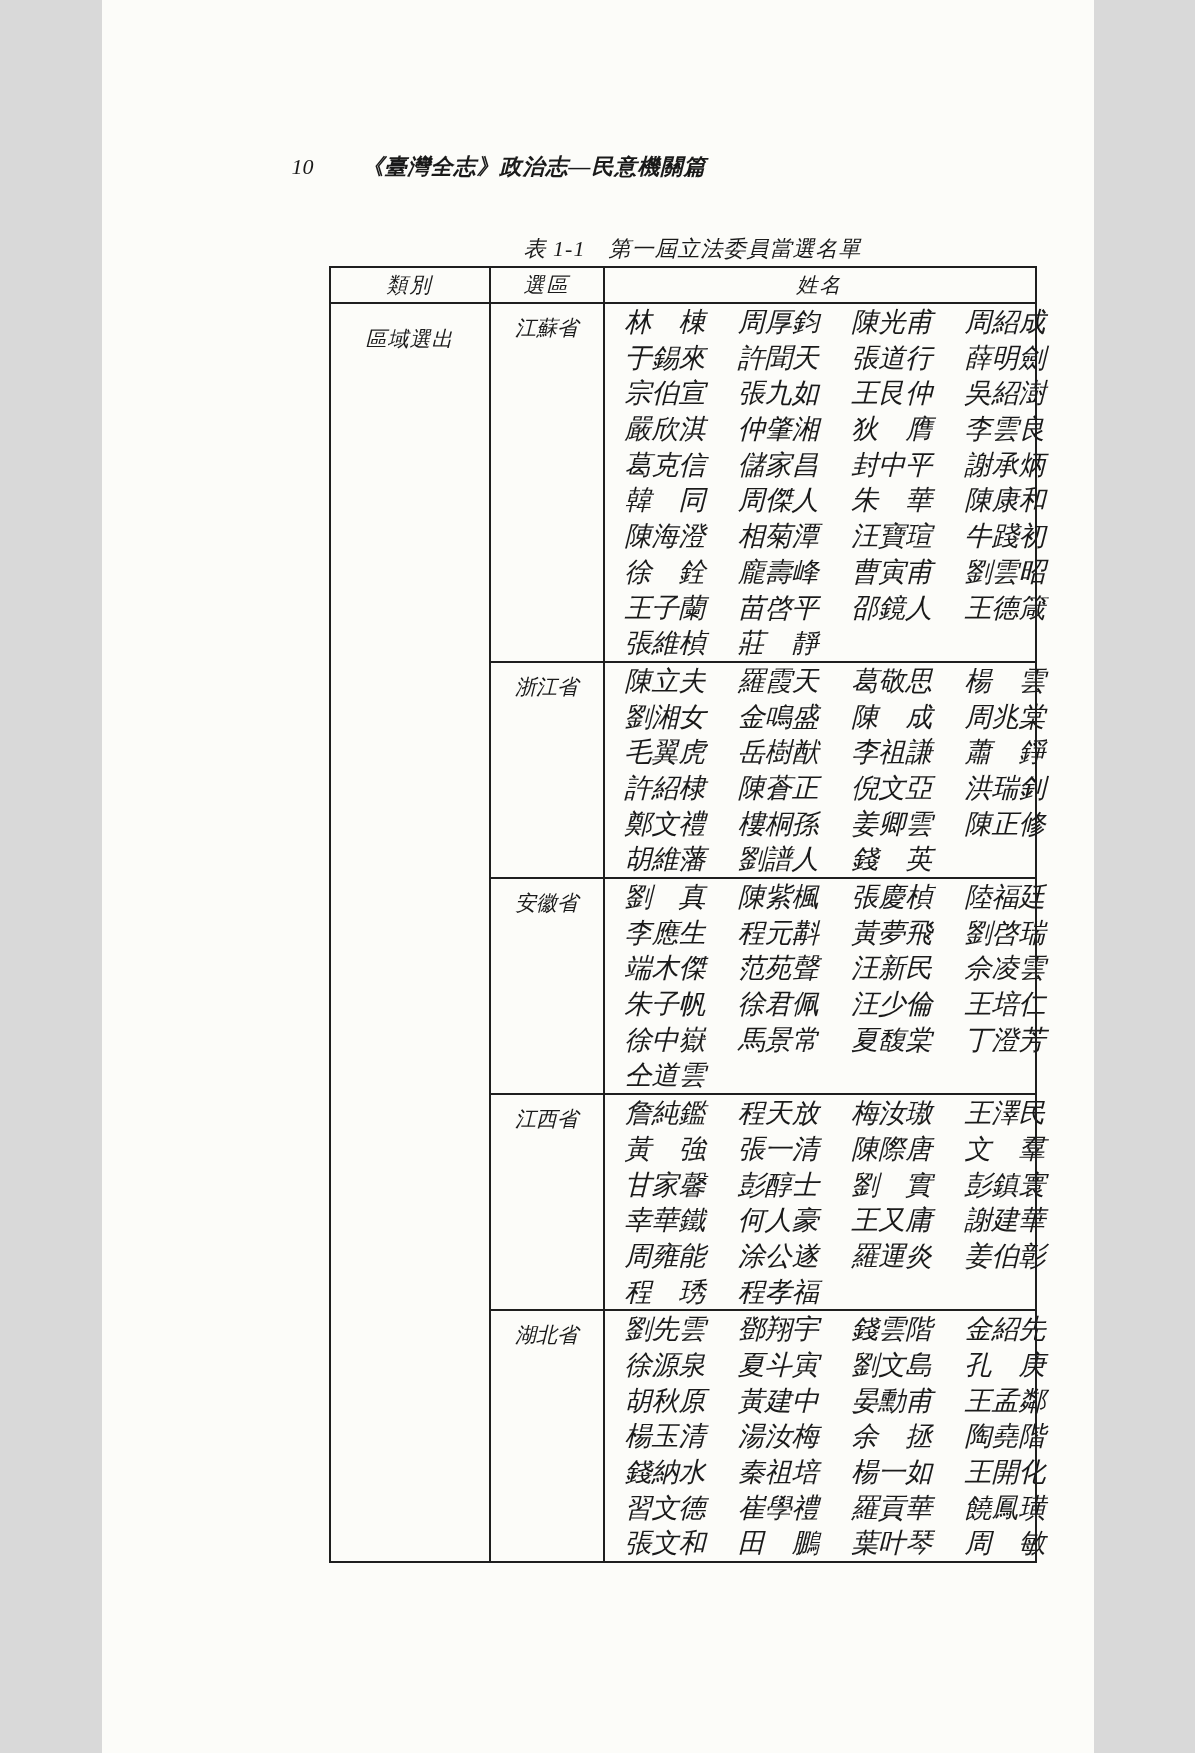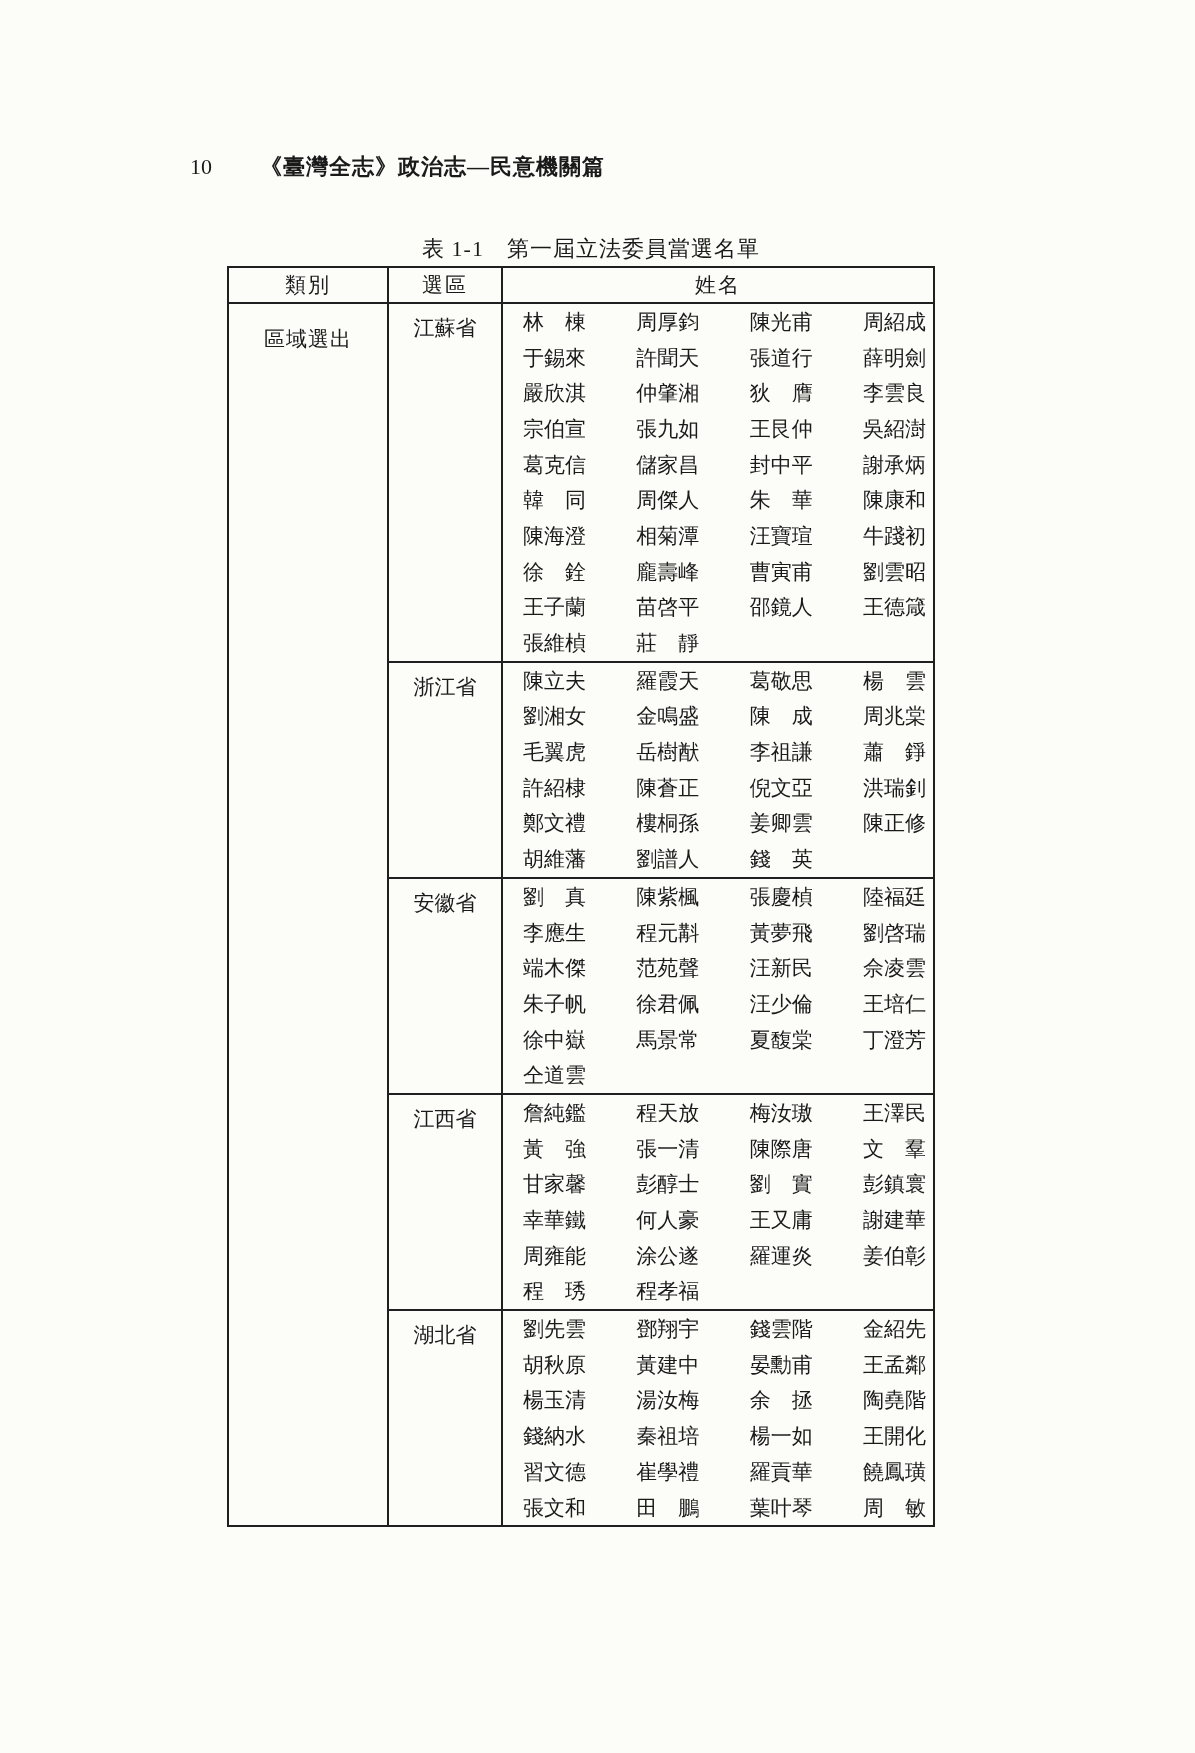--- a/index.html
+++ b/index.html
@@ -1,24 +1,25 @@
 <!DOCTYPE html>
 <html><head>
 <meta charset="utf-8">
 <style>
   html,body{margin:0;padding:0;}
   body{background:#d9d9d9;}
   .page{
     position:relative;
-    width:1195px;height:1753px;
+    width:992px;height:1753px;
     margin:0 auto;
     background:#fcfcf9;
     color:#1a1a1a;
     font-family:"Liberation Serif", serif;
     overflow:hidden;
+    font-style:italic;
   }
   .page-header{
     position:absolute;
     top:152px;left:190px;
     font-size:22px;
     display:flex;
     align-items:baseline;
   }
   .page-number{
     font-weight:normal;
@@ -72,21 +73,21 @@
   .names-cell{
     padding:0 4px 0 20px;
   }
   .section-border{border-top:2px solid #1f1f1f;}
   .name-row{
     display:grid;
     grid-template-columns:repeat(4,66px);
     justify-content:space-between;
     height:35.7px;
     align-items:center;
-    font-size:21px;
+    font-size:27px;
   }
   .name{
     white-space:pre;
     display:block;
   }
 </style>
 </head>
 <body>
 
 <div class="page">
@@ -113,32 +114,32 @@
           <span class="name">陳光甫</span>
           <span class="name">周紹成</span>
         </div>
         <div class="name-row">
           <span class="name">于錫來</span>
           <span class="name">許聞天</span>
           <span class="name">張道行</span>
           <span class="name">薛明劍</span>
         </div>
         <div class="name-row">
+          <span class="name">宗伯宣</span>
+          <span class="name">張九如</span>
+          <span class="name">王艮仲</span>
+          <span class="name">吳紹澍</span>
+        </div>
+        <div class="name-row">
           <span class="name">嚴欣淇</span>
           <span class="name">仲肇湘</span>
           <span class="name">狄　膺</span>
           <span class="name">李雲良</span>
         </div>
         <div class="name-row">
-          <span class="name">宗伯宣</span>
-          <span class="name">張九如</span>
-          <span class="name">王艮仲</span>
-          <span class="name">吳紹澍</span>
-        </div>
-        <div class="name-row">
           <span class="name">葛克信</span>
           <span class="name">儲家昌</span>
           <span class="name">封中平</span>
           <span class="name">謝承炳</span>
         </div>
         <div class="name-row">
           <span class="name">韓　同</span>
           <span class="name">周傑人</span>
           <span class="name">朱　華</span>
           <span class="name">陳康和</span>
@@ -287,20 +288,26 @@
       </div>
       <div class="district-cell section-border">湖北省</div>
       <div class="names-cell section-border">
         <div class="name-row">
           <span class="name">劉先雲</span>
           <span class="name">鄧翔宇</span>
           <span class="name">錢雲階</span>
           <span class="name">金紹先</span>
         </div>
         <div class="name-row">
+          <span class="name">徐源泉</span>
+          <span class="name">夏斗寅</span>
+          <span class="name">劉文島</span>
+          <span class="name">孔　庚</span>
+        </div>
+        <div class="name-row">
           <span class="name">胡秋原</span>
           <span class="name">黃建中</span>
           <span class="name">晏勳甫</span>
           <span class="name">王孟鄰</span>
         </div>
         <div class="name-row">
           <span class="name">楊玉清</span>
           <span class="name">湯汝梅</span>
           <span class="name">余　拯</span>
           <span class="name">陶堯階</span>

